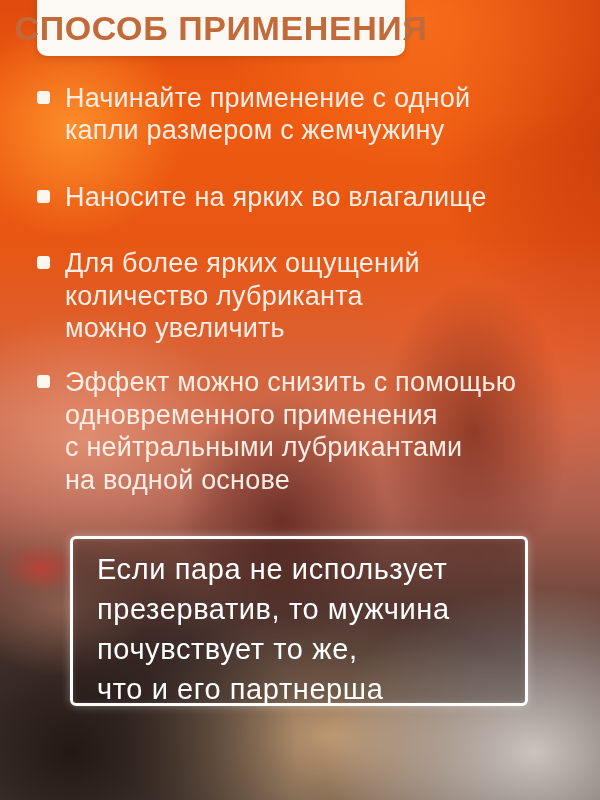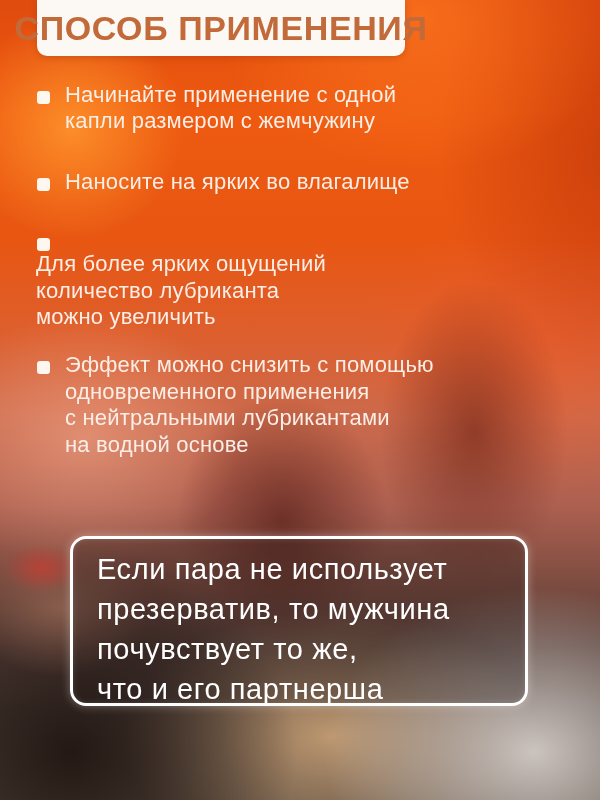--- a/index.html
+++ b/index.html
@@ -53,33 +53,33 @@
     color:#c26a3a;font-size:34px;font-weight:600;letter-spacing:0.6px;
     white-space:nowrap;
   }
   
   .bullet-list{
     position:absolute;z-index:2;left:36px;top:82px;width:532px;
     list-style:none;margin:0;padding:0;
   }
   .bullet-item{display:flex;align-items:flex-start;}
   .bullet-item.m34{margin-bottom:34px;}
-  .bullet-item.m22{margin-bottom:22px;flex-direction:column;}
+  .bullet-item.m22{margin-bottom:22px;}
   .bullet-square{
     flex:0 0 13px;width:13px;height:13px;margin:9px 15px 0 1px;
     background:#fdf7ef;border-radius:3px;
   }
   .bullet-text{
-    color:#fbeee6;font-size:22px;line-height:1.2;font-weight:400;
+    color:#fbeee6;font-size:27px;line-height:1.2;font-weight:400;
     white-space:pre-line;letter-spacing:0.2px;
   }
   
   .note-box{
     position:absolute;z-index:2;left:70px;top:536px;width:458px;height:170px;
-    border:3px solid #ffffff;border-radius:16px;
+    border:3px solid #ffffff;border-radius:6px;
     background:rgba(35,26,24,0.32);
     -webkit-backdrop-filter:blur(3px);backdrop-filter:blur(3px);
     box-shadow:0 0 10px rgba(255,255,255,0.35), inset 0 0 6px rgba(255,255,255,0.15);
     box-sizing:border-box;
   }
   .note-text{
     margin:0;padding:10px 14px 0 24px;
     color:#ffffff;font-size:29px;line-height:40px;font-weight:400;
     white-space:pre-line;letter-spacing:0.6px;
   }

